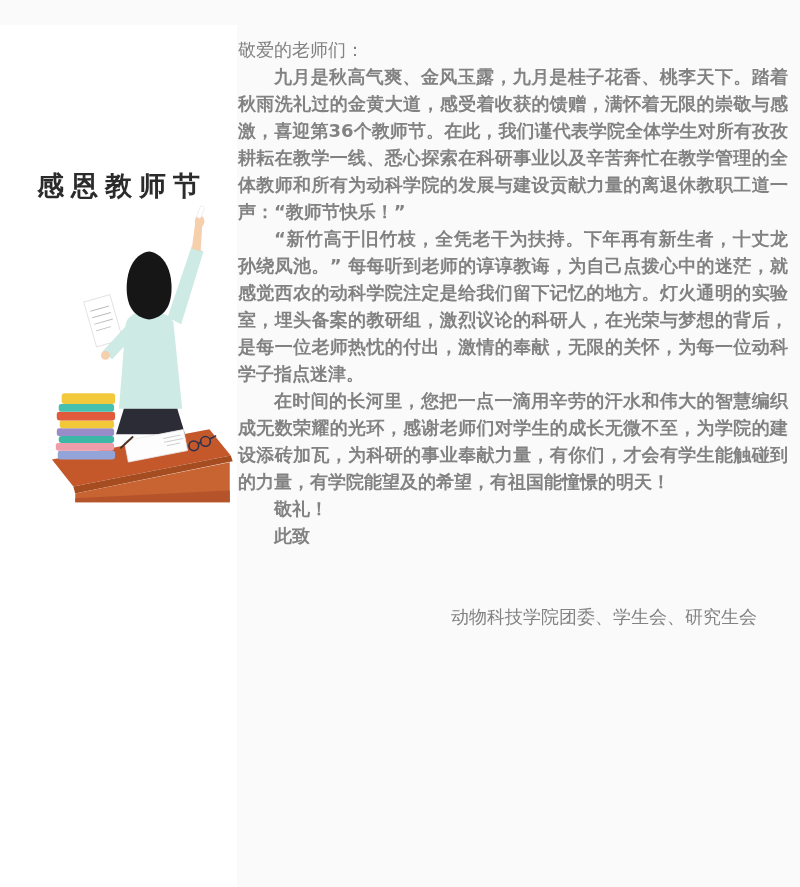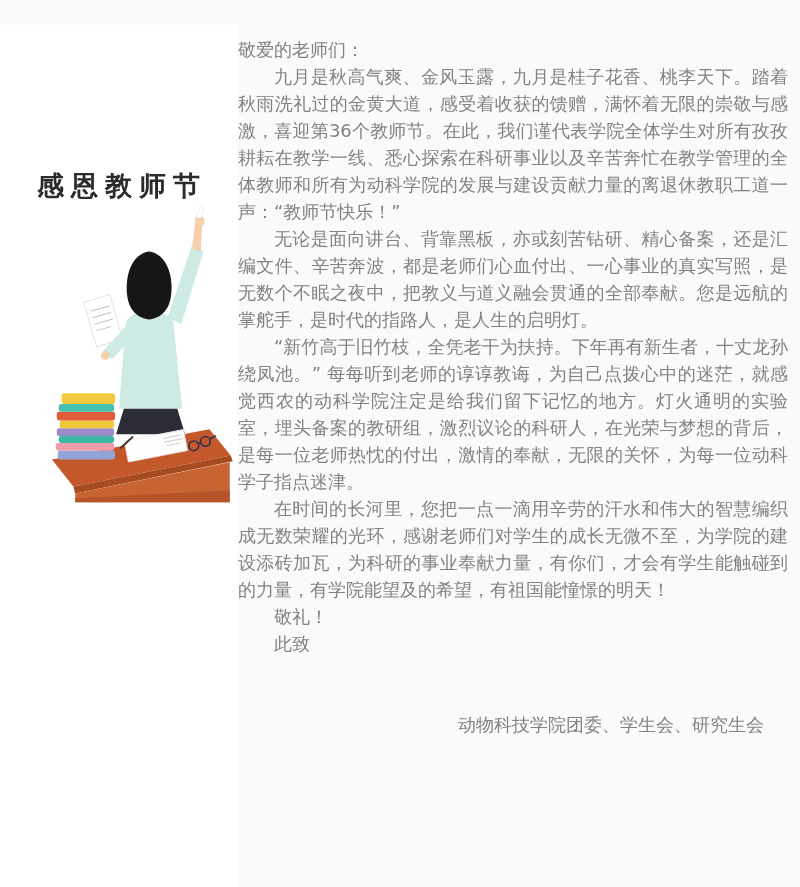--- a/index.html
+++ b/index.html
@@ -21,25 +21,25 @@
     letter-spacing:7px;padding-left:7px;box-sizing:border-box;
     white-space:nowrap;
   }
   .illus-svg{position:absolute;left:0;top:0;}
   .letter{
     position:absolute;left:238px;top:36px;width:550px;
     font-size:18px;line-height:27px;color:#828282;
     text-align:justify;
   }
   .letter p{margin:0;padding:0;}
-  .para{text-indent:2em;}
+  .para{text-indent:2em;font-weight:bold;}
   .sig-block{
     margin-top:54px;
     width:-moz-fit-content;width:fit-content;
-    margin-left:auto;margin-right:24px;
+    margin-left:auto;margin-right:31px;
     text-align:center;
   }
   .sig-block .sig-line{white-space:nowrap;}
 </style>
 </head>
 <body>
 
 <div class="illus-card">
   <svg class="illus-svg" width="237" height="862" viewBox="0 25 237 887" xmlns="http://www.w3.org/2000/svg">
 
@@ -99,21 +99,20 @@
       <path d="M212.5,451 L219,447.5"></path>
     </g>
   </svg>
 
   <div class="illus-title">感恩教师节</div>
 </div>
 
 <div class="letter">
   <p class="salutation">敬爱的老师们：</p>
   <p class="para">九月是秋高气爽、金风玉露，九月是桂子花香、桃李天下。踏着秋雨洗礼过的金黄大道，感受着收获的馈赠，满怀着无限的崇敬与感激，喜迎第36个教师节。在此，我们谨代表学院全体学生对所有孜孜耕耘在教学一线、悉心探索在科研事业以及辛苦奔忙在教学管理的全体教师和所有为动科学院的发展与建设贡献力量的离退休教职工道一声：“教师节快乐！”</p>
-  <p class="para">无论是面向讲台、背靠黑板，亦或刻苦钻研、精心备案，还是汇编文件、辛苦奔波，都是老师们心血付出、一心事业的真实写照，是无数个不眠之夜中，把教义与道义融会贯通的全部奉献。您是远航的掌舵手，是时代的指路人，是人生的启明灯。</p>
   <p class="para">“新竹高于旧竹枝，全凭老干为扶持。下年再有新生者，十丈龙孙绕凤池。” 每每听到老师的谆谆教诲，为自己点拨心中的迷茫，就感觉西农的动科学院注定是给我们留下记忆的地方。灯火通明的实验室，埋头备案的教研组，激烈议论的科研人，在光荣与梦想的背后，是每一位老师热忱的付出，激情的奉献，无限的关怀，为每一位动科学子指点迷津。</p>
   <p class="para">在时间的长河里，您把一点一滴用辛劳的汗水和伟大的智慧编织成无数荣耀的光环，感谢老师们对学生的成长无微不至，为学院的建设添砖加瓦，为科研的事业奉献力量，有你们，才会有学生能触碰到的力量，有学院能望及的希望，有祖国能憧憬的明天！</p>
   <p class="para">敬礼！</p>
   <p class="para">此致</p>
 
   <div class="sig-block">
     <div class="sig-line">动物科技学院团委、学生会、研究生会</div>
   </div>
 </div>
 

